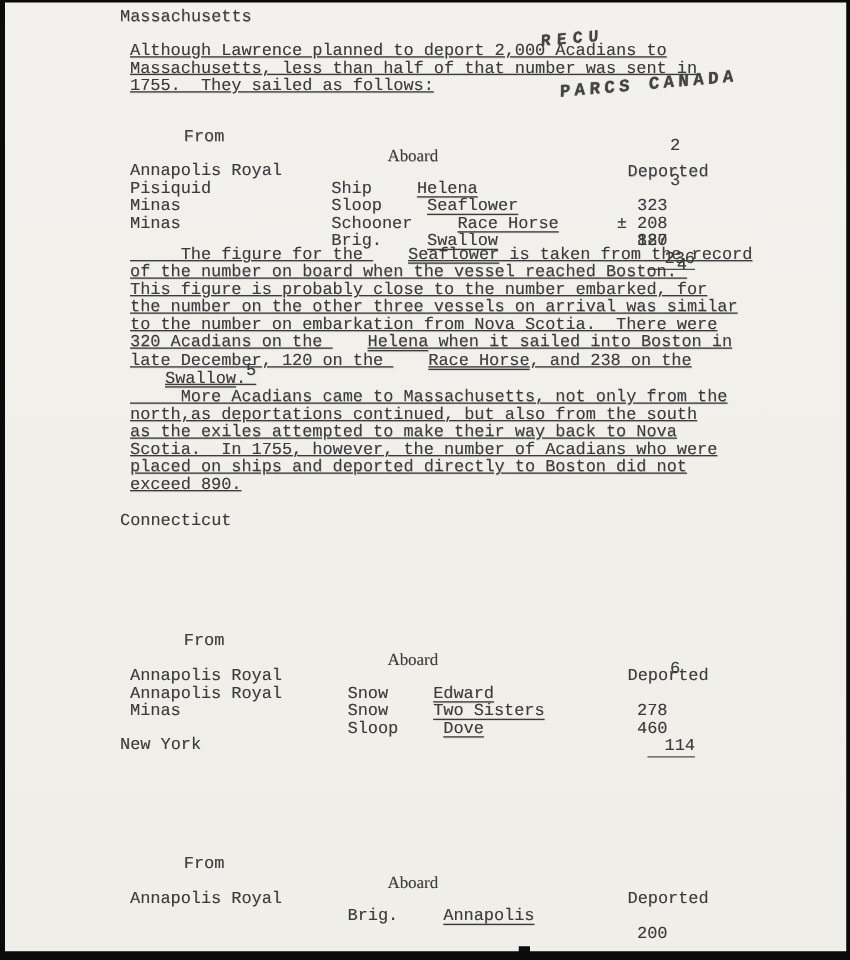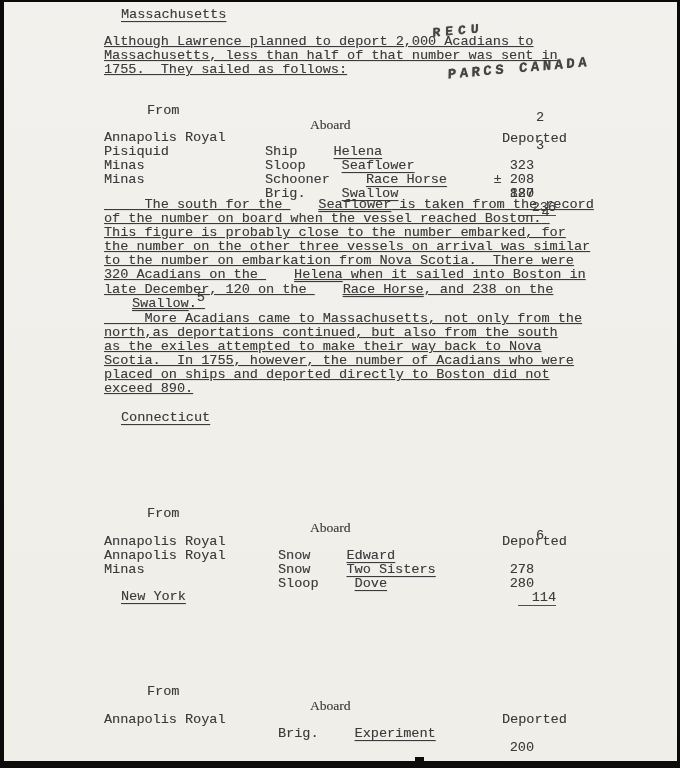--- a/index.html
+++ b/index.html
@@ -11,21 +11,21 @@
     text-shadow:0.3px 0.3px 0 rgba(59,59,59,0.35);
   }
   .edge{position:absolute;background:#0b0b0b;}
   .e-left{left:0;top:0;width:4px;height:768px;}
   .e-right{right:0;top:0;width:3px;height:768px;}
   .e-top{left:0;top:0;width:680px;height:2px;}
   .e-bottom{left:0;top:761px;width:680px;height:7px;}
   .e-notch{left:415px;top:757px;width:9px;height:5px;}
 
   .block{position:absolute;left:104px;white-space:pre;text-decoration:underline;}
-  .heading{position:absolute;left:121px;text-decoration:underline;text-underline-offset:3px;text-align:right;}
+  .heading{position:absolute;left:96px;text-underline-offset:3px;text-align:right;}
   .u{text-decoration:underline;text-underline-offset:2.5px;padding-left:28px;}
   .sup{position:relative;top:-6px;}
 
   .thead,.trow,.ttotal{position:absolute;left:104px;height:14.1px;width:480px;white-space:pre;}
   .th-from{position:absolute;left:43px;}
   .th-aboard{position:absolute;left:206px;font-family:Liberation Serif, serif;}
   .th-dep{position:absolute;left:398px;}
   .c-from{position:absolute;left:0;}
   .c-aboard{position:absolute;left:161px;}
   .s1 .c-aboard,.s2 .c-aboard{left:174px;}
@@ -89,21 +89,21 @@
   </div>
   <div class="trow s0" style="top:159px">
     <span class="c-from">Minas</span>
     <span class="c-aboard"><span>Brig. </span><span class="u">Swallow</span></span>
     <span class="c-num sumline">236</span>
   </div>
   <div class="ttotal s0" style="top:173px">
     <span class="c-num">887</span>
   </div>
 
-  <div class="block" style="top:198px"><span>     The south for the </span><span class="u">Seaflower</span><span> is taken from the record
+  <div class="block" style="top:198px"><span>     The figure for the </span><span class="u">Seaflower</span><span> is taken from the record
 of the number on board when the vessel reached Boston.</span><span class="sup">4</span><span>
 This figure is probably close to the number embarked, for
 the number on the other three vessels on arrival was similar
 to the number on embarkation from Nova Scotia.  There were
 320 Acadians on the </span><span class="u">Helena</span><span> when it sailed into Boston in
 late December, 120 on the </span><span class="u">Race Horse</span><span>, and 238 on the
 </span><span class="u">Swallow</span><span>.</span><span class="sup">5</span></div>
   <div class="block" style="top:312px"><span>     More Acadians came to Massachusetts, not only from the
 north,as deportations continued, but also from the south
 as the exiles attempted to make their way back to Nova
@@ -120,36 +120,36 @@
   </div>
 
   <div class="trow s1" style="top:521px">
     <span class="c-from">Annapolis Royal</span>
     <span class="c-aboard"><span>Snow </span><span class="u">Edward</span></span>
     <span class="c-num">278</span>
   </div>
   <div class="trow s1" style="top:535px">
     <span class="c-from">Annapolis Royal</span>
     <span class="c-aboard"><span>Snow </span><span class="u">Two Sisters</span></span>
-    <span class="c-num">280</span>
+    <span class="c-num">460</span>
     <span class="c-fn">6</span>
   </div>
   <div class="trow s1" style="top:549px">
     <span class="c-from">Minas</span>
     <span class="c-aboard"><span>Sloop </span><span class="u">Dove</span></span>
     <span class="c-num sumline">114</span>
   </div>
 
   <div class="heading" style="top:590px">New York</div>
 
   <div class="thead s2" style="top:671px">
     <span class="th-from">From</span>
     <span class="th-aboard">Aboard</span>
     <span class="th-dep">Deported</span>
   </div>
 
   <div class="trow s2" style="top:699px">
     <span class="c-from">Annapolis Royal</span>
-    <span class="c-aboard"><span>Brig. </span><span class="u">Experiment</span></span>
+    <span class="c-aboard"><span>Brig. </span><span class="u">Annapolis</span></span>
     <span class="c-num">200</span>
   </div>
 
 </div>
 
 </body></html>

